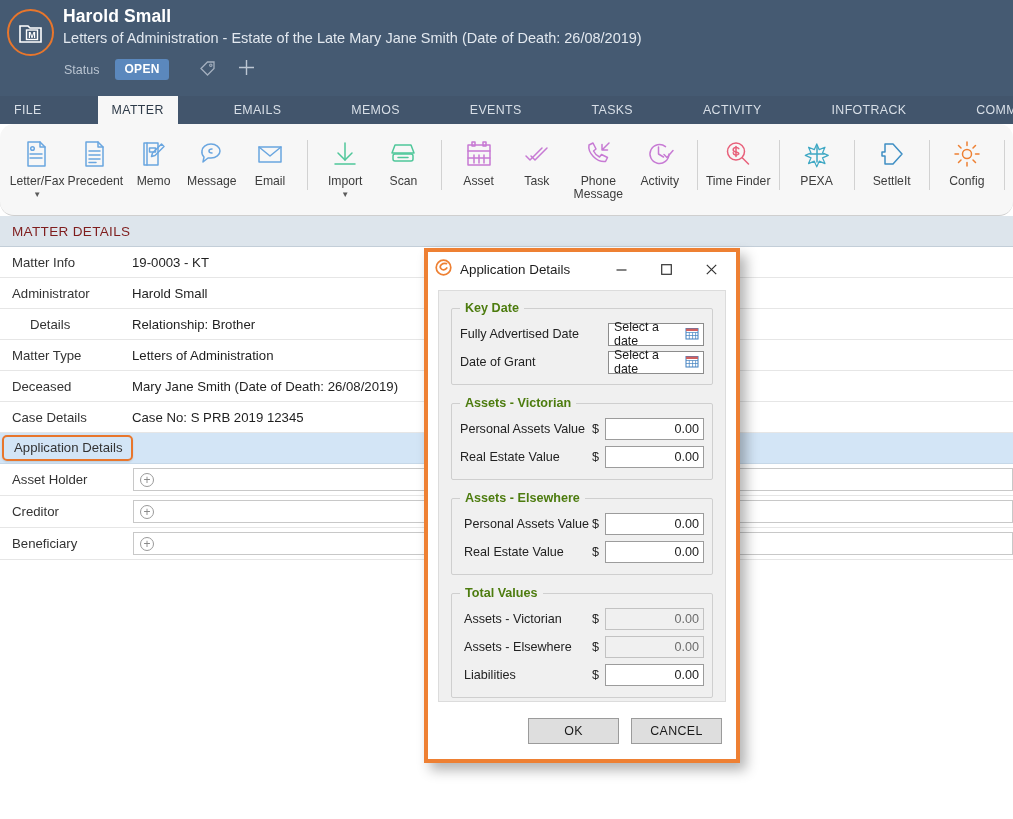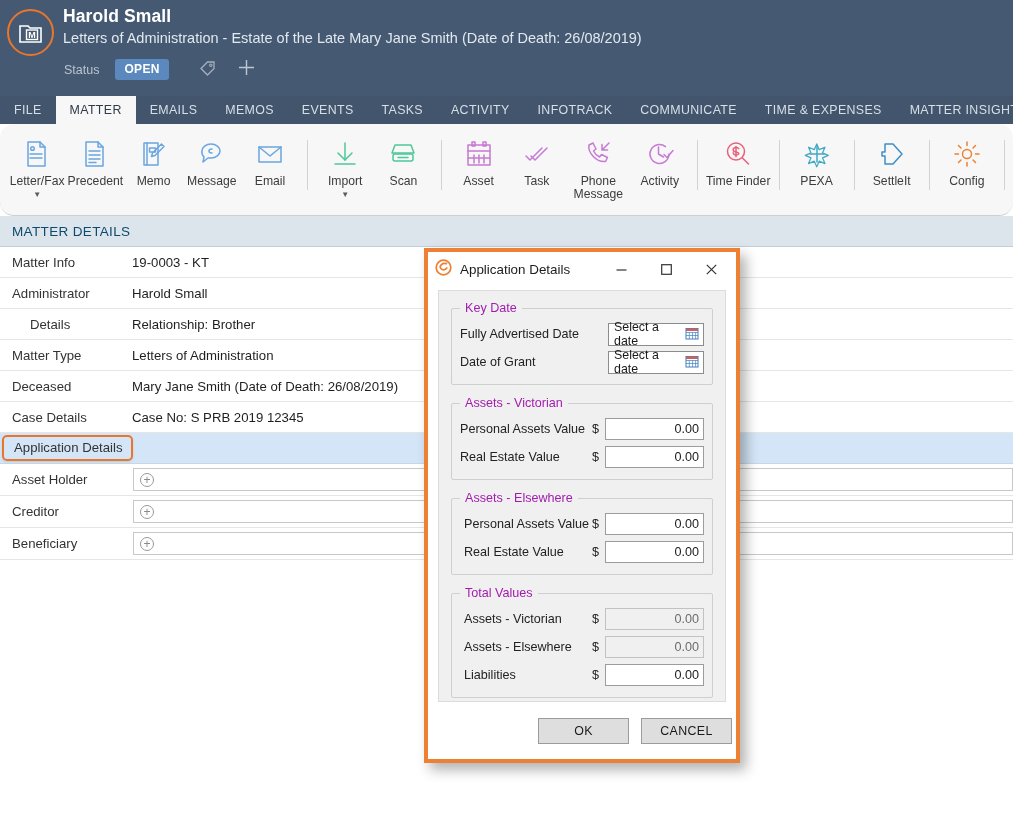--- a/index.html
+++ b/index.html
@@ -39,21 +39,21 @@
     background: #5b88bd; color: #ffffff; font-size: 12px; font-weight: bold;
     padding: 3px 9px 4px; border-radius: 3px; letter-spacing: .3px;
   }
   .tag-icon { margin-left: 14px; opacity: .75; }
   .plus-icon { margin-left: 5px; opacity: .85; }
 
   
   .tabstrip {
     position: absolute; left: 0; top: 96px; width: 1013px; height: 28px;
     background: #42556c;
-    display: flex; align-items: stretch;
+    display: flex; align-items: stretch; gap: 42px;
   }
   .tab {
     display: flex; align-items: center; padding: 0 14px;
     font-size: 12.4px; color: #d8dfe7; letter-spacing: .35px;
     cursor: pointer; white-space: nowrap;
   }
   .tab.active { background: #f7f7f7; color: #2e3b49; font-weight: normal; }
 
   
   .ribbon {
@@ -72,21 +72,21 @@
     margin-top: 2px;
   }
   .rb-caret { font-size: 8px; color: #5a5a5a; line-height: 9px; margin-top: 2px; }
   .rb-sep { width: 1px; height: 50px; background: #d2d2d2; margin: 16px 8px 0; }
 
   
   .md-header {
     position: absolute; left: 0; top: 216px; width: 1013px; height: 31px;
     background: #dde5ec; border-bottom: 1px solid #c3ced8;
     display: flex; align-items: center; padding-left: 12px;
-    font-size: 13.5px; color: #0c4a6e; letter-spacing: .35px;
+    font-size: 13.5px; color: #7f1d1d; letter-spacing: .35px;
   }
   .md-list { position: absolute; left: 0; top: 247px; width: 1013px; }
   .md-row {
     display: flex; align-items: center; height: 31px;
     border-bottom: 1px solid #e6e6e6; background: #ffffff;
   }
   .md-row.tall { height: 32px; }
   .md-label {
     width: 130px; padding-left: 12px; font-size: 13.2px; color: #333333;
   }
@@ -129,41 +129,41 @@
     cursor: pointer;
   }
   .dlg-body {
     position: absolute; left: 10px; top: 38px; right: 10px; bottom: 57px;
     background: #f0f0f0; border: 1px solid #dcdcdc; padding: 10px 12px;
   }
   fieldset.grp {
     border: 1px solid #cfcfcf; border-radius: 2px; margin-bottom: 11px;
     padding: 5px 8px 8px;
   }
-  fieldset.grp legend { font-size: 12.6px; color: #a21caf; padding: 0 5px; }
+  fieldset.grp legend { font-size: 12.6px; color: #4d7c0f; padding: 0 5px; font-weight: bold; }
   .frow { display: flex; align-items: center; height: 28px; }
   .frow .flbl { font-size: 12.6px; color: #222222; flex: 1; }
   .frow .flbl.ind { padding-left: 4px; }
   .dollar { font-size: 12.6px; color: #222; width: 13px; text-align: left; }
   .fin {
     width: 99px; height: 22px; border: 1px solid #9c9c9c; background: #ffffff;
     font-size: 12.6px; color: #1a1a1a; text-align: right; padding-right: 4px;
     display: flex; align-items: center; justify-content: flex-end;
     font-family: "Liberation Sans", sans-serif;
   }
   .fin.readonly { background: #f0f0f0; border-color: #c2c2c2; color: #6c6c6c; }
   .datebox {
     width: 96px; height: 23px; border: 1px solid #8c8c8c; background: #ffffff;
     display: flex; align-items: center; justify-content: space-between;
     padding: 0 4px 0 5px; font-size: 12.4px; color: #1a1a1a;
   }
   .dlg-footer {
     position: absolute; left: 0; right: 0; bottom: 0; height: 57px;
     background: #ffffff; display: flex; align-items: center;
-    justify-content: flex-end; padding-right: 4px; gap: 12px;
+    justify-content: flex-end; padding-right: 14px; gap: 12px;
   }
   .dlgbtn {
     width: 91px; height: 26px; background: #dedede; border: 1px solid #9b9b9b;
     font-size: 12.4px; color: #1a1a1a; letter-spacing: .4px;
     display: flex; align-items: center; justify-content: center; cursor: pointer;
     font-family: "Liberation Sans", sans-serif;
   }
   .bottom-fill { position: absolute; left: 0; top: 570px; width: 1013px; height: 249px; background: #ffffff; }
 </style>
 </head>

